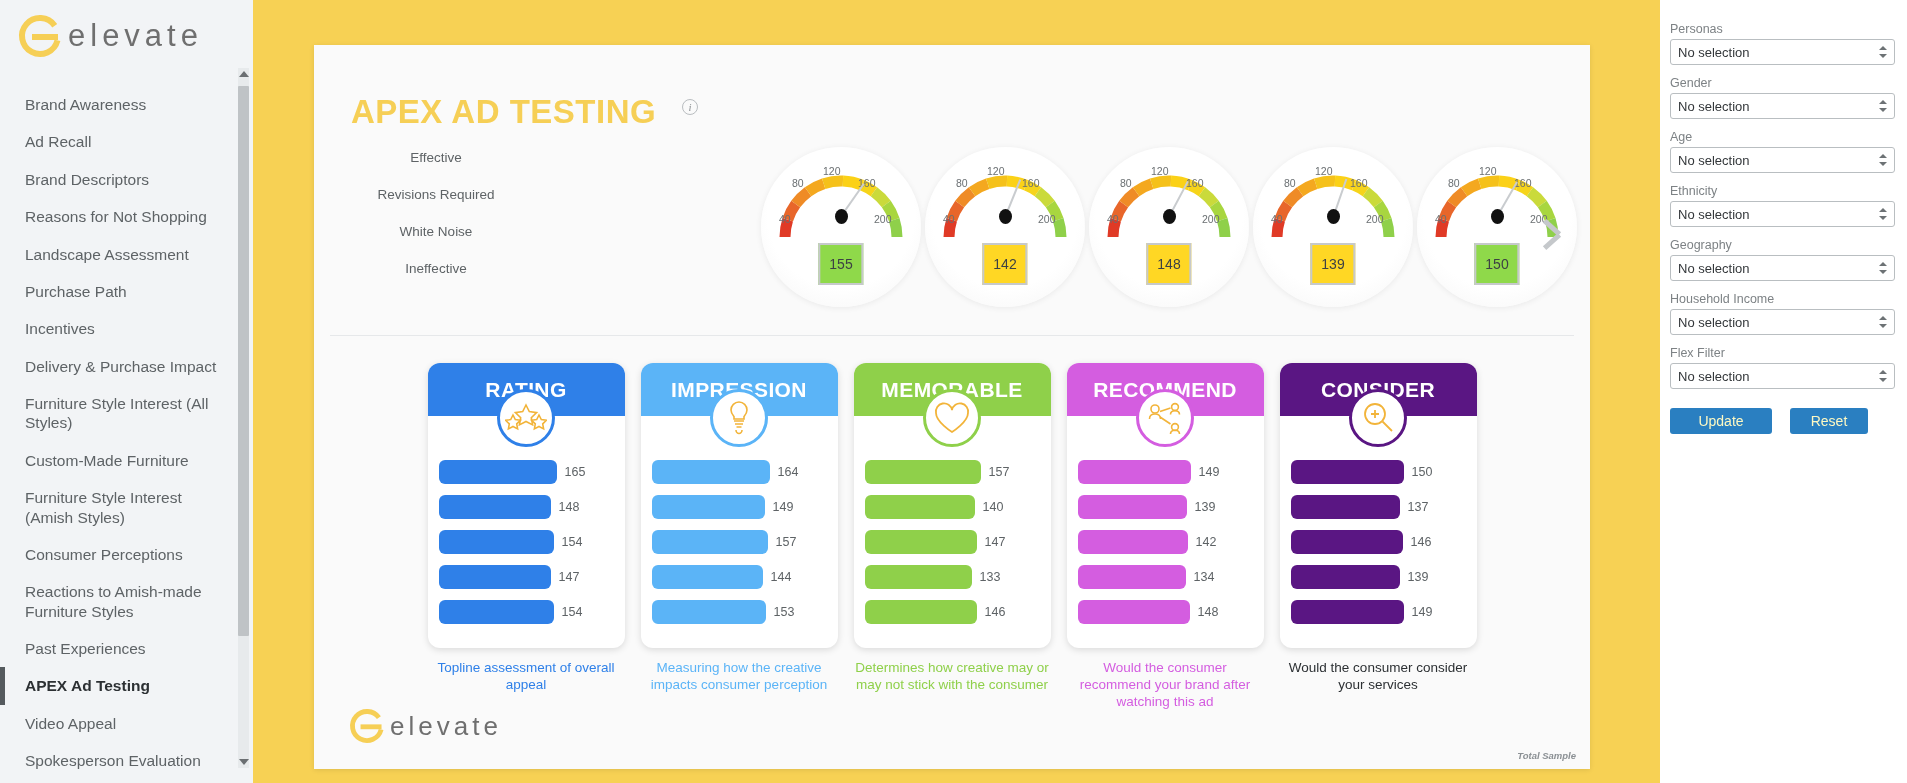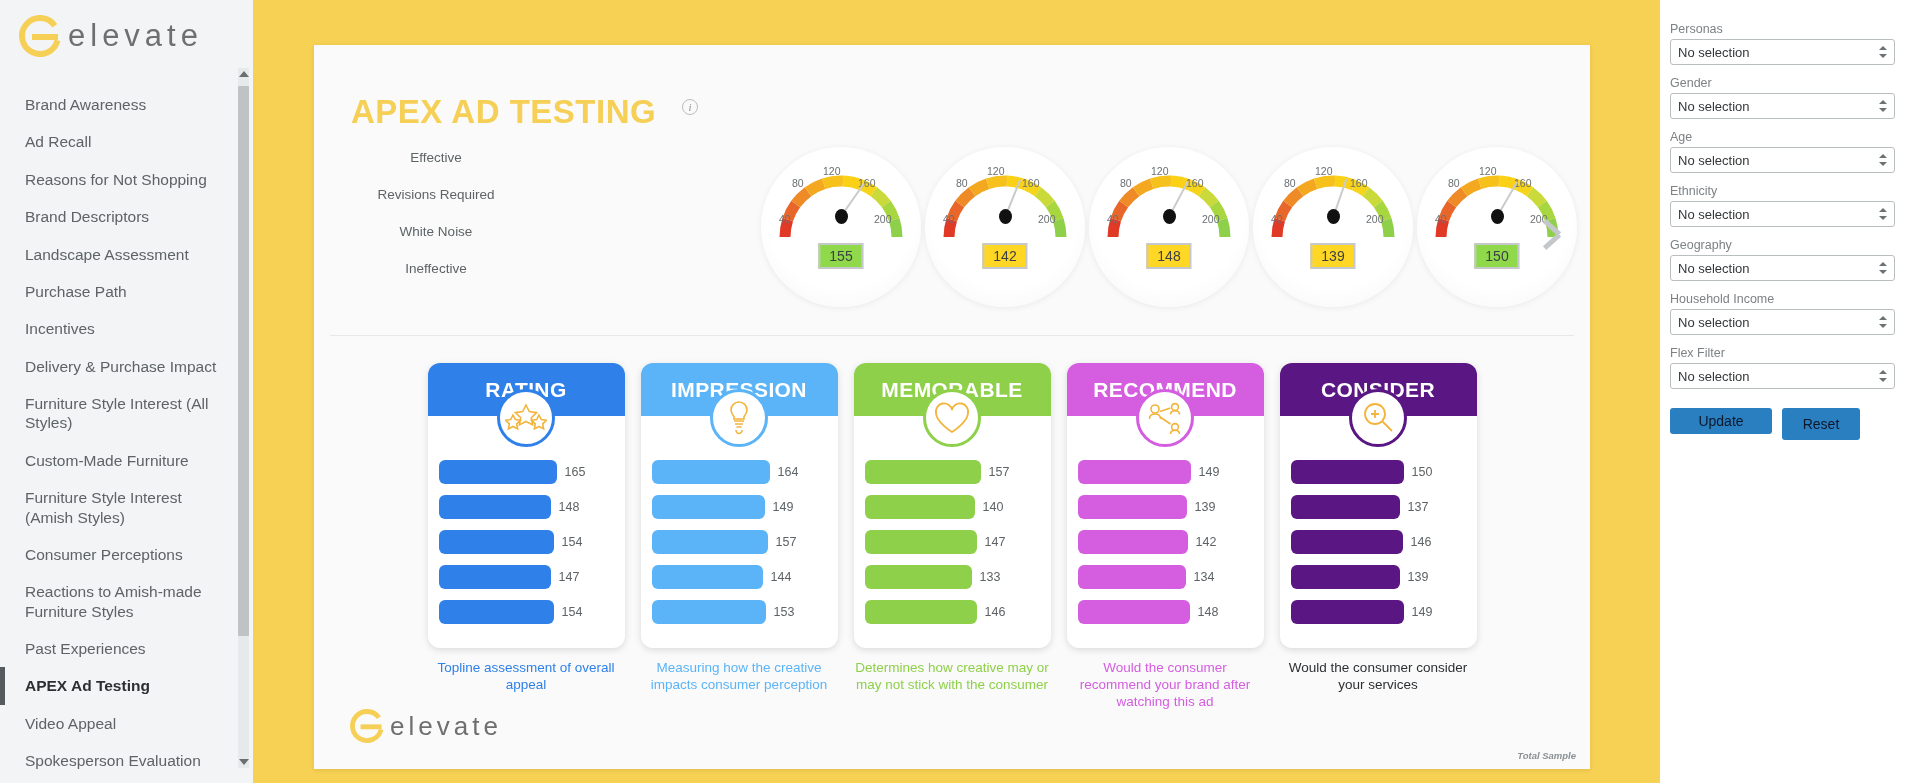--- a/index.html
+++ b/index.html
@@ -95,21 +95,21 @@
     position: absolute; top: -3px;
     width: 160px; height: 160px;
     border-radius: 50%;
     background: radial-gradient(circle at 50% 42%, #ffffff 60%, #f4f4f4 100%);
     box-shadow: 0 1px 6px rgba(0,0,0,.07);
   }
   .gauge svg { position: absolute; left: 6px; top: 12px; }
   .gauge .badge {
     position: absolute; left: 50%; top: 96px;
     transform: translateX(-50%);
-    min-width: 44px; padding: 3px 9px;
+    min-width: 44px; padding: 11px 9px;
     border: 2px solid #c6c9cb;
     font-size: 14px; color: #3d4144; text-align: right;
   }
   .g-green { background: #8fd94a; }
   .g-yellow { background: #ffd724; }
   .gauge .tick {
     position: absolute; font-size: 10.5px; color: #6a6f72;
   }
   .hub {
     position: absolute; left: 50%; top: 62px;
@@ -208,48 +208,48 @@
   }
   .f-caret::before, .f-caret::after {
     content: ""; position: absolute; left: 0;
     width: 0; height: 0;
     border-left: 4px solid transparent; border-right: 4px solid transparent;
   }
   .f-caret::before { top: 1px; border-bottom: 4px solid #6d7275; }
   .f-caret::after  { bottom: 1px; border-top: 4px solid #6d7275; }
   .f-buttons { margin-top: 19px; display: flex; gap: 10px; }
   .f-btn {
-    background: #2a7fc1; color: #0f172a; border: none;
+    background: #2a7fc1; color: #fef9c3; border: none;
     font-size: 14px; font-family: "Liberation Sans", sans-serif;
     border-radius: 3px; cursor: pointer;
   }
   .btn-update { width: 102px; height: 26px; }
-  .btn-reset  { width: 78px;  height: 32px; }
+  .btn-reset  { width: 78px;  height: 26px; margin-left: 8px; }
 </style>
 </head>
 <body>
 
 <div class="app">
 
   <aside class="sidebar">
     <div class="brand">
       <div class="brand-logo">
         <svg width="52" height="52" viewBox="0 0 52 52">
           <path d="M44 26a18 18 0 1 0-6.2 13.6" fill="none" stroke="#f6cf56" stroke-width="6" transform="rotate(-35 26 26)"></path>
           <line x1="18" y1="27" x2="44" y2="27" stroke="#f6cf56" stroke-width="6"></line>
         </svg>
       </div>
       <div class="brand-word">elevate</div>
     </div>
 
     <nav class="nav">
         <div class="nav-item">Brand Awareness</div>
         <div class="nav-item">Ad Recall</div>
+        <div class="nav-item">Brand Descriptors</div>
         <div class="nav-item">Reasons for Not Shopping</div>
-        <div class="nav-item">Brand Descriptors</div>
         <div class="nav-item">Landscape Assessment</div>
         <div class="nav-item">Purchase Path</div>
         <div class="nav-item">Incentives</div>
         <div class="nav-item">Delivery &amp; Purchase Impact</div>
         <div class="nav-item">Furniture Style Interest (All Styles)</div>
         <div class="nav-item">Custom-Made Furniture</div>
         <div class="nav-item">Furniture Style Interest (Amish Styles)</div>
         <div class="nav-item">Consumer Perceptions</div>
         <div class="nav-item">Reactions to Amish-made Furniture Styles</div>
         <div class="nav-item">Past Experiences</div>

